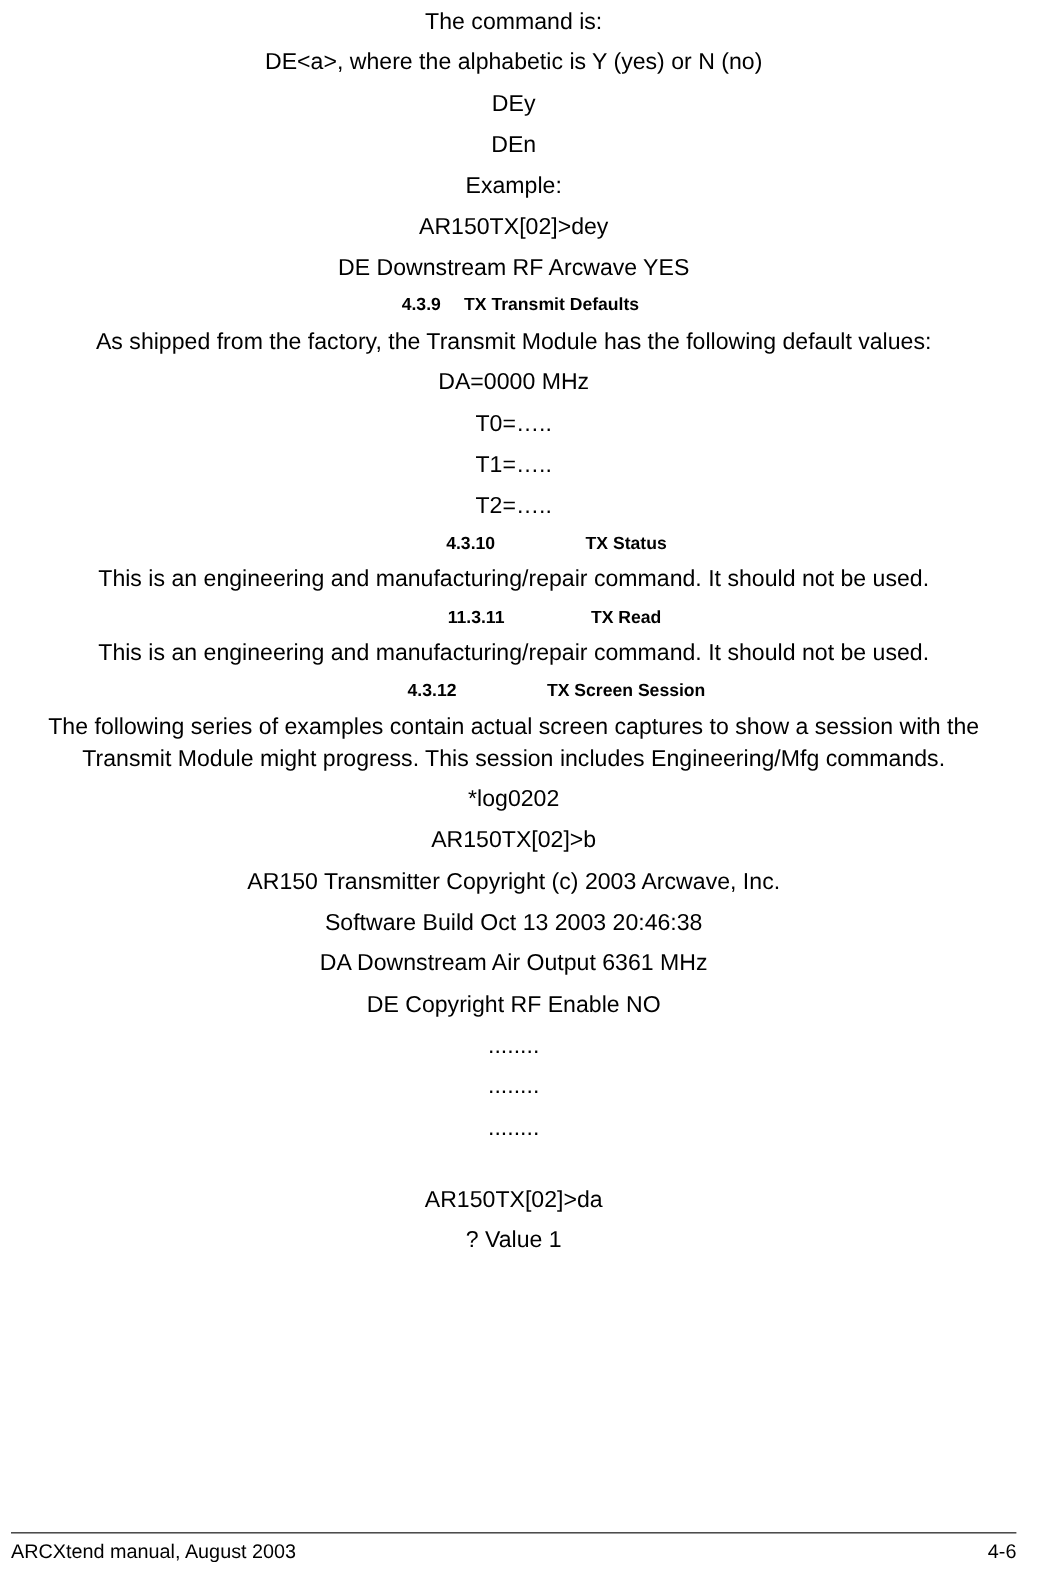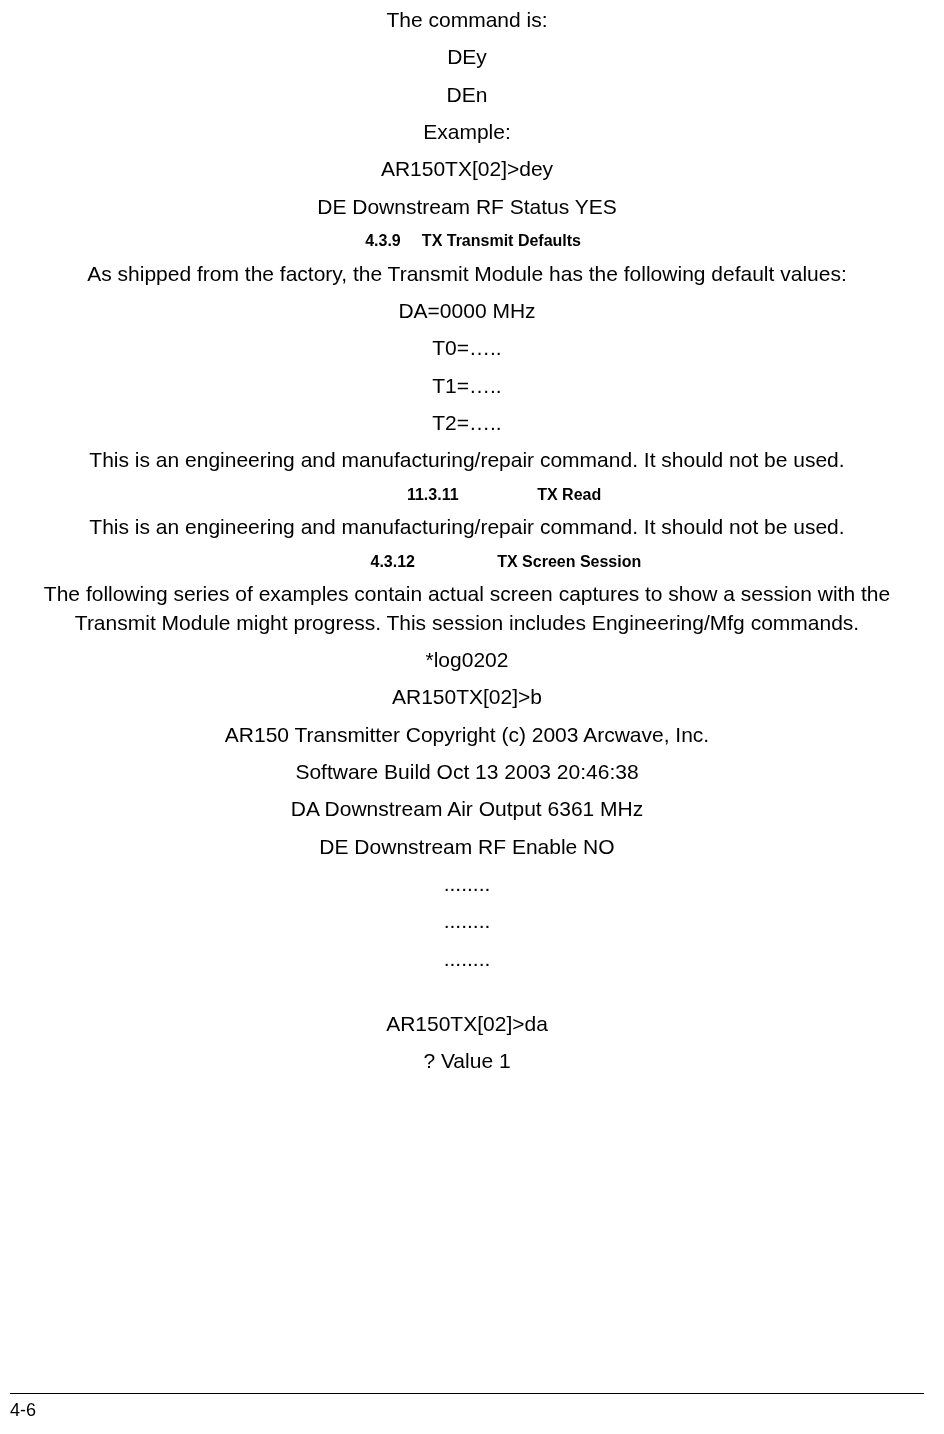--- a/index.html
+++ b/index.html
@@ -51,58 +51,64 @@
       font-size: 18px;
       display: flex;
       justify-content: space-between;
     }
   </style>
 </head>
 <body>
 
 <div class="content">
   <p>The command is:</p>
+  <p>DE&lt;a&gt;, where the alphabetic is Y (yes) or N (no)</p>
   <p>DEy</p>
   <p>DEn</p>
   <p>Example:</p>
   <p>AR150TX[02]&gt;dey</p>
-  <p>DE   Downstream RF  Status  YES</p>
+  <p>DE   Downstream RF  Arcwave  YES</p>
 
   <p class="heading heading-tight">
     <span class="num">4.3.9</span>&nbsp;
     <span>TX Transmit Defaults</span>
   </p>
   <p>As shipped from the factory, the Transmit Module has the following default values:</p>
   <p>DA=0000 MHz</p>
   <p>T0=…..</p>
   <p>T1=…..</p>
   <p>T2=…..</p>
 
+  <p class="heading">
+    <span class="num">4.3.10</span>
+    <span>TX Status</span>
+  </p>
   <p>This is an engineering and manufacturing/repair command.  It should not be used.</p>
 
   <p class="heading">
     <span class="num">11.3.11</span>
     <span>TX Read</span>
   </p>
   <p>This is an engineering and manufacturing/repair command.  It should not be used.</p>
 
   <p class="heading">
     <span class="num">4.3.12</span>
     <span>TX Screen Session</span>
   </p>
   <p>The following series of examples contain actual screen captures to show a session with the Transmit Module might progress.  This session includes Engineering/Mfg commands.</p>
   <p>*log0202</p>
   <p>AR150TX[02]&gt;b</p>
   <p>AR150 Transmitter Copyright (c) 2003 Arcwave, Inc.</p>
   <p>Software Build    Oct 13 2003 20:46:38</p>
   <p>DA   Downstream Air Output  6361 MHz</p>
-  <p>DE   Downstream RF  Enable  NO</p>
+  <p>DE   Copyright RF  Enable  NO</p>
   <p>........</p>
   <p>........</p>
   <p>........</p>
   <div class="blank-line"></div>
   <p>AR150TX[02]&gt;da</p>
   <p>? Value 1</p>
 </div>
 
 <div class="footer">
+  <span>ARCXtend manual, August 2003</span>
   <span>4-6</span>
 </div>
 
 </body></html>

